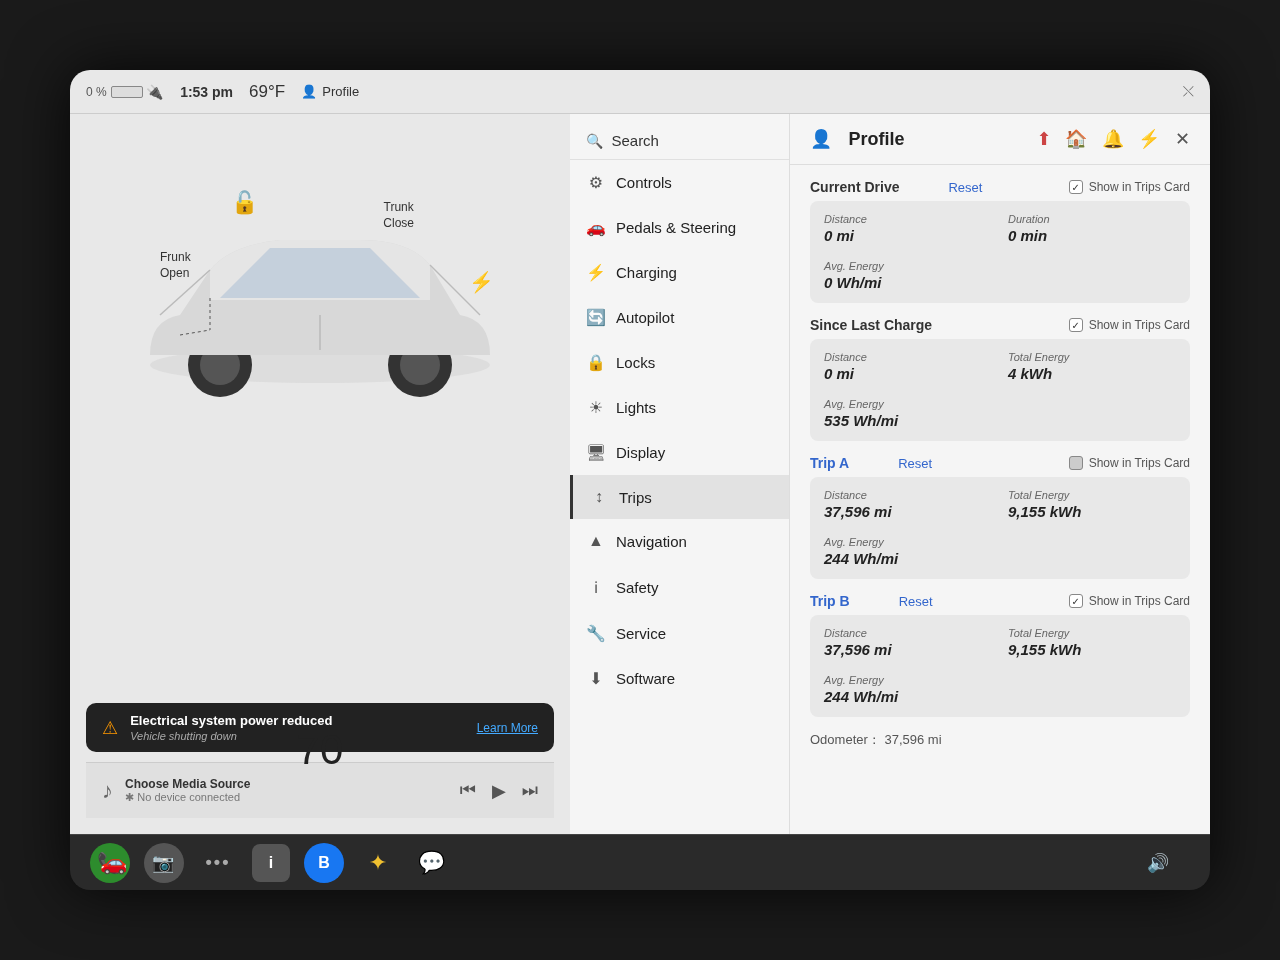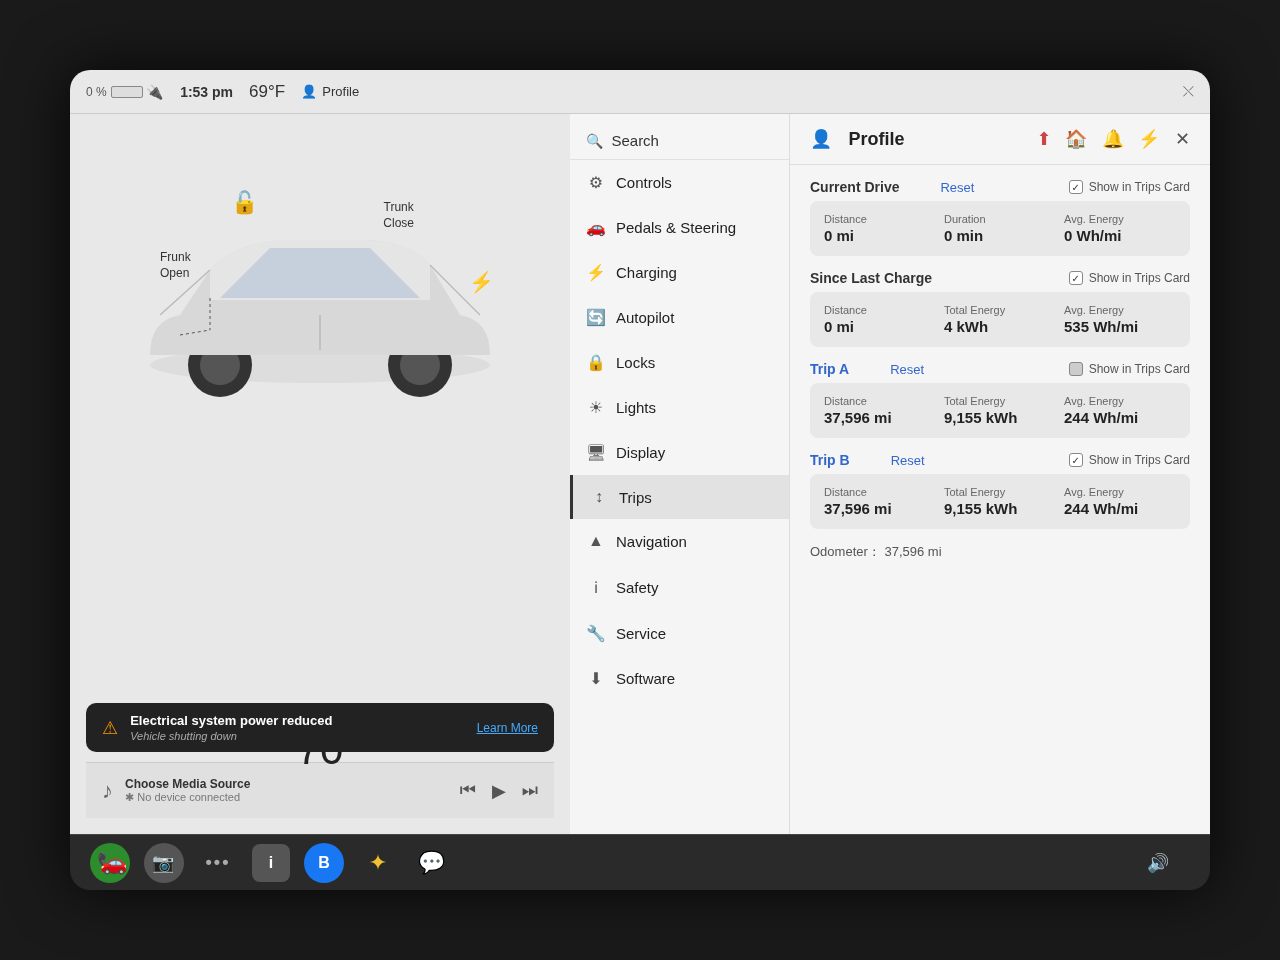--- a/index.html
+++ b/index.html
@@ -204,36 +204,37 @@
     }
     .right-title { font-size: 18px; font-weight: 600; color: #222; flex: 1; }
     .header-icons { display: flex; gap: 14px; font-size: 18px; color: #555; }
 
     .trips-content { padding: 14px 20px; }
 
     .section-header {
       display: flex;
       align-items: center;
       margin-bottom: 6px;
-      gap: 16px;
+      gap: 24px;
       justify-content: center;
     }
     .section-title { font-size: 14px; font-weight: 600; color: #333; }
     .reset-btn { font-size: 13px; color: #3366cc; cursor: pointer; margin-left: 25px; }
     .show-trips-check { margin-left: auto; display: flex; align-items: center; gap: 6px; font-size: 12px; color: #555; }
     .check-box { width: 14px; height: 14px; border: 1px solid #888; border-radius: 3px; background: #fff; display: flex; align-items: center; justify-content: center; font-size: 10px; color: #333; }
 
     .stats-card {
       background: #e8e8e8;
       border-radius: 8px;
       padding: 12px 14px;
       margin-bottom: 14px;
       display: grid;
-      grid-template-columns: 1fr 1fr 1fr;
-      gap: 8px;
+      grid-template-columns: 1fr 1fr;
+      gap: 16px;
+      font-style: italic;
     }
     .stat-item { }
     .stat-label { font-size: 11px; color: #666; margin-bottom: 2px; }
     .stat-value { font-size: 15px; font-weight: 600; color: #222; }
 
     .odometer-row {
       font-size: 13px;
       color: #555;
       margin-top: 4px;
     }

